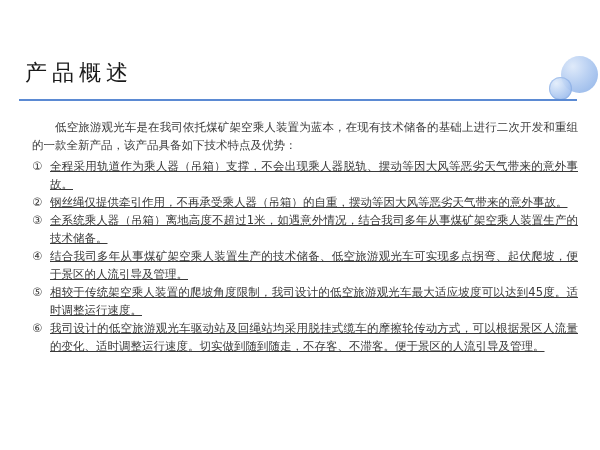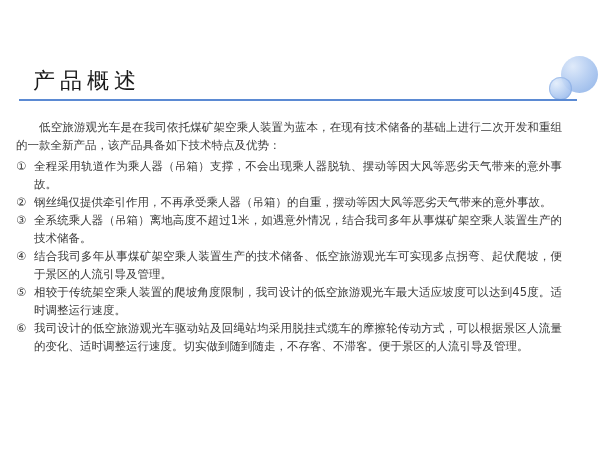--- a/index.html
+++ b/index.html
@@ -13,21 +13,21 @@
   .slide{
     position:relative;
     width:600px;height:450px;
     background:#ffffff;
     overflow:hidden;
     font-family:"DejaVu Sans","Liberation Sans",sans-serif;
   }
   .title{
     position:absolute;
     left:25px;top:61px;
-    margin:8px;
+    margin:0;
     font-size:22px;
     font-weight:500;
     letter-spacing:5px;
     line-height:1.1;
     color:var(--title-color);
   }
   .underline{
     position:absolute;
     left:19px;top:99px;
     width:558px;height:2px;
@@ -43,21 +43,21 @@
     background:radial-gradient(circle at 32% 28%, var(--circle-light) 0%, #b9d0f2 45%, var(--circle-deep) 100%);
   }
   .circle-sm{
     left:549px;top:77px;
     width:23px;height:23px;
     background:radial-gradient(circle at 32% 28%, rgba(226,237,251,0.92) 0%, rgba(170,198,240,0.9) 60%, rgba(137,173,231,0.92) 100%);
     box-shadow:0 0 0 1px rgba(130,168,226,0.55) inset;
   }
   .content{
     position:absolute;
-    left:16px;top:118px;
+    left:32px;top:118px;
     width:546px;
     font-size:11.5px;
     line-height:18px;
     color:var(--body-color);
     text-align:justify;
   }
   .intro{
     margin:0 0 3px 0;
     text-indent:2em;
   }
@@ -65,20 +65,21 @@
     display:flex;
     align-items:flex-start;
   }
   .marker{
     flex:0 0 18px;
     width:18px;
   }
   .ftext{
     flex:1;
     text-align:justify;
+    text-decoration:underline;
   }
 </style>
 </head>
 <body>
 
 <div class="slide">
   <h1 class="title">产品概述</h1>
   <div class="circle circle-lg"></div>
   <div class="circle circle-sm"></div>
   <div class="underline"></div>

